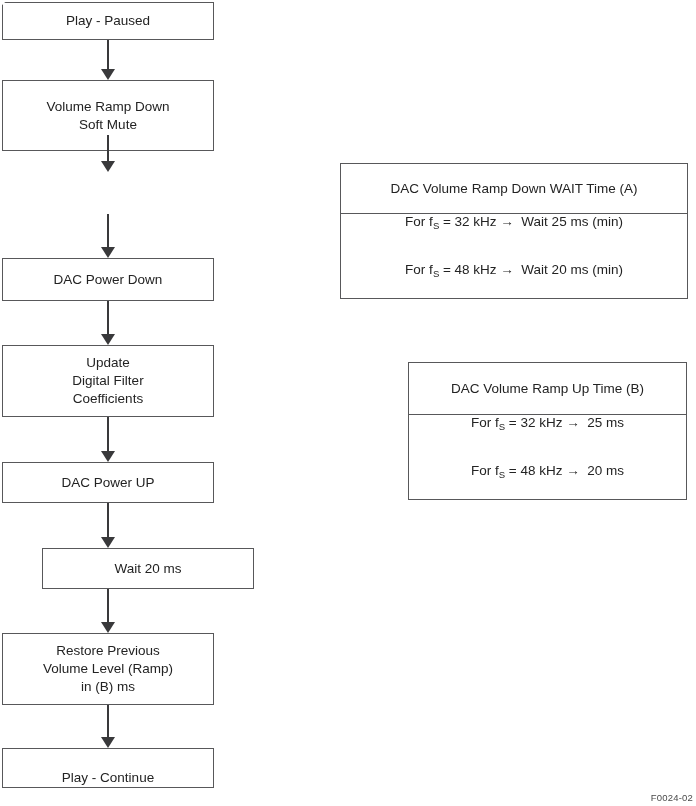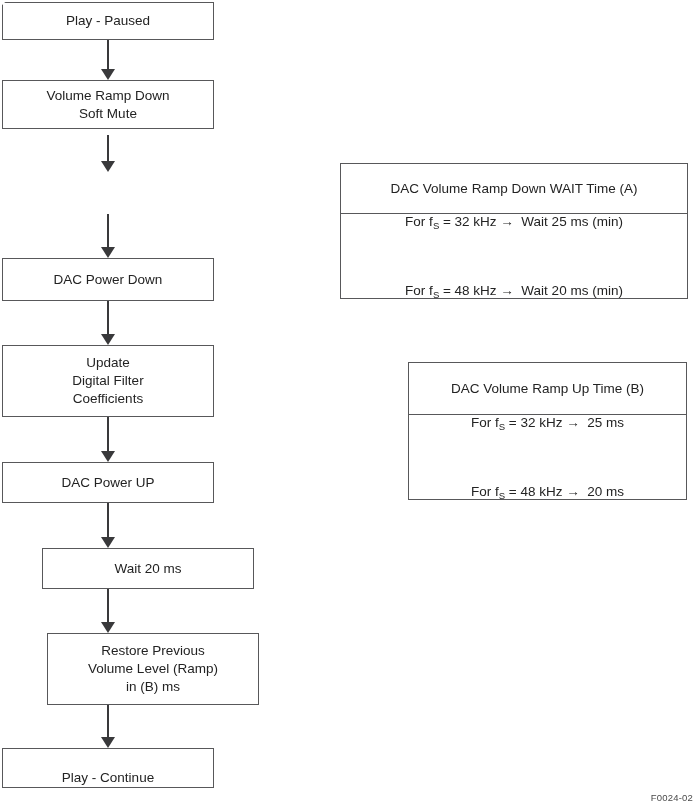--- a/index.html
+++ b/index.html
@@ -24,27 +24,27 @@
     left:2px;width:212px;
     box-sizing:border-box;
     border:1.5px solid var(--border);
     background:var(--bg);
     display:flex;flex-direction:column;
     align-items:center;justify-content:center;
     text-align:center;
     font-size:13.5px;line-height:18px;
   }
   .s1{top:2px;height:38px;}
-  .s2{top:80px;height:49px;}
+  .s2{top:80px;height:71px;}
   .s3{top:172px;height:42px;}
   .s4{top:258px;height:43px;align-items:center;}
   .s5{top:345px;height:72px;}
   .s6{top:462px;height:41px;}
   .s7{top:548px;height:41px;margin-left:40px;}
-  .s8{top:633px;height:72px;margin-left:45px;}
+  .s8{top:633px;height:72px;}
   .s9{top:748px;height:40px;justify-content:flex-end;}
   
   .arrow{
     position:absolute;left:101px;width:14px;
     display:flex;flex-direction:column;align-items:center;
   }
   .arrow .stem{width:2px;flex:1;background:var(--arrow);}
   .arrow .head{
     width:0;height:0;flex:0 0 auto;
     border-left:7px solid transparent;
@@ -74,22 +74,22 @@
     flex:0 0 auto;
     display:flex;align-items:center;justify-content:center;
     border-bottom:1.5px solid var(--border);
     text-align:center;
   }
   .ib-a .title{height:49px;}
   .ib-b .title{height:51px;}
   .infobox .body{
     flex:1;
     display:flex;flex-direction:column;
-    align-items:center;justify-content:space-between;
-    gap:17px;
+    align-items:center;justify-content:flex-start;
+    gap:33px;
   }
   .irow{white-space:pre;}
   .sub{font-size:9.5px;position:relative;top:3px;}
   
   .figure-id{
     position:absolute;
     right:3px;top:792px;
     font-size:9.5px;color:#4a4a4a;
     letter-spacing:0.2px;
   }

